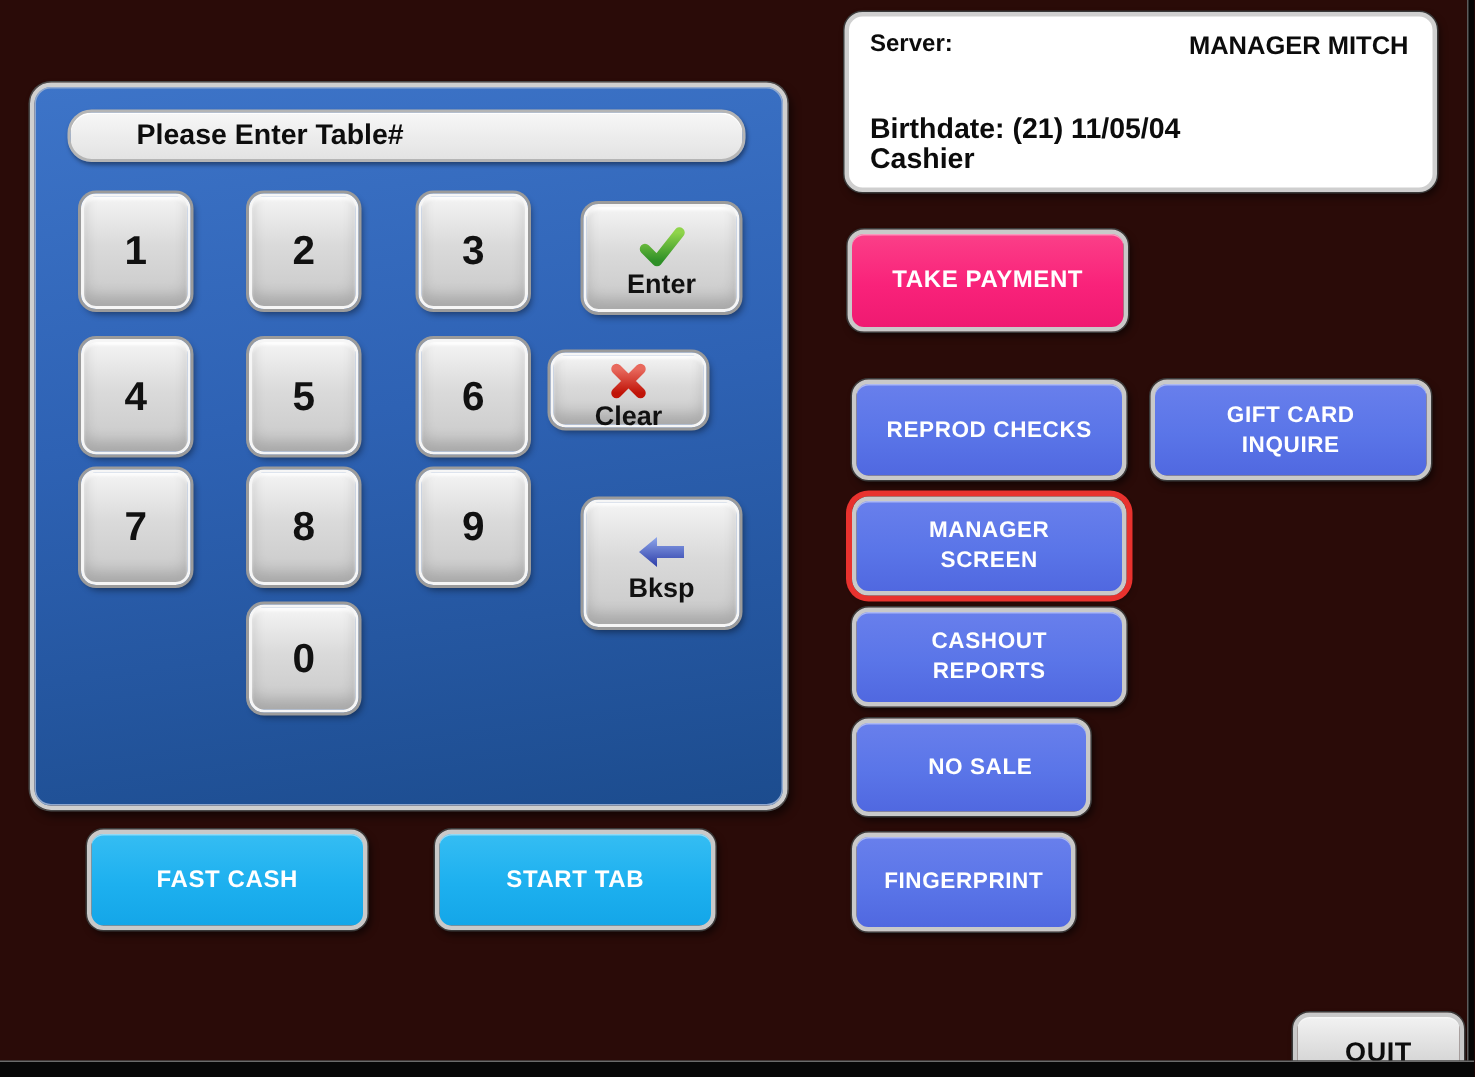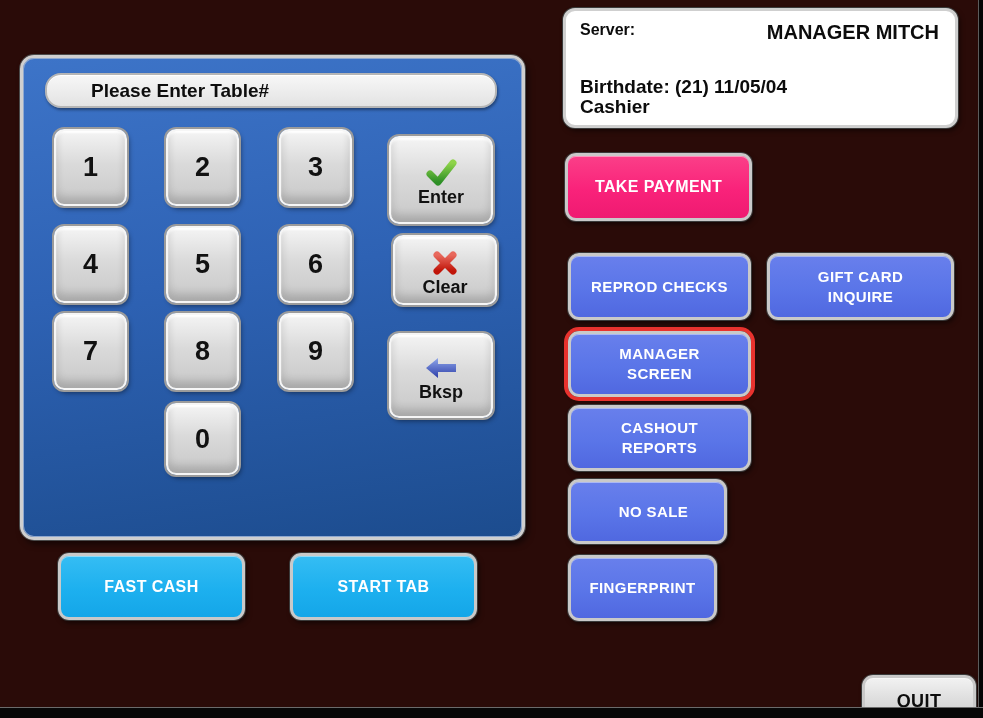--- a/index.html
+++ b/index.html
@@ -39,21 +39,21 @@
   .key {
     position:absolute; border:2px solid #f6f6f6; border-radius:10px;
     background:linear-gradient(#f4f4f4 0%, #dadada 45%, #c8c8c8 100%);
     box-shadow:0 0 0 2px #9b9b9b, 2px 3px 5px rgba(0,0,0,.45),
                inset 0 -7px 9px rgba(0,0,0,.16), inset 0 2px 2px #ffffff;
     display:flex; flex-direction:column; align-items:center; justify-content:center;
     font-family:"Liberation Sans", sans-serif;
     font-size:27px; font-weight:bold; color:#111; cursor:pointer;
   }
   .key.digit { width:73px; height:77px; }
-  .key.func  { width:104px; height:88px; font-size:18px; gap:1px; padding-top:4px; }
+  .key.func  { width:104px; height:72px; font-size:18px; gap:1px; padding-top:4px; }
   .key .fn-label { font-size:18px; font-weight:bold; color:#111; line-height:18px; }
   .icon-wrap { display:flex; align-items:center; justify-content:center; height:28px; }
 
   
   .btn {
     position:absolute; border:3px solid #c9c9c9; border-radius:11px;
     display:flex; align-items:center; justify-content:center; text-align:center;
     font-weight:bold; color:#fff; cursor:pointer; letter-spacing:.4px;
     box-shadow:0 0 0 1px #3a3a3a, 2px 3px 5px rgba(0,0,0,.55),
                inset 0 1px 0 rgba(255,255,255,.45);
@@ -73,21 +73,21 @@
   .server-panel {
     position:absolute; left:563px; top:8px; width:395px; height:120px;
     background:#fff; border:3px solid #cfcfcf; border-radius:12px;
     box-shadow:0 0 0 1px #3a3a3a, 2px 3px 5px rgba(0,0,0,.5);
     padding:10px 16px 8px 14px;
     display:flex; flex-direction:column; justify-content:space-between;
     color:#0c0c0c;
   }
   .server-row { display:flex; justify-content:space-between; align-items:flex-start; }
   .server-label { font-size:16px; font-weight:bold; }
-  .server-name  { font-size:20px; font-weight:bold; }
+  .server-name  { font-size:17px; font-weight:bold; }
   .server-meta  { font-size:19px; font-weight:bold; line-height:20px; white-space:pre-line; }
 </style>
 </head>
 <body>
 
 <div class="screen">
 
   <div class="keypad-panel">
 
     <div class="display">
@@ -113,21 +113,21 @@
               <stop offset="0" stop-color="#8fd44a"></stop>
                 <stop offset="1" stop-color="#2e8f27"></stop>
             </linearGradient>
           </defs>
           <path d="M5 15 L13 23 L28 4" fill="none" stroke="url(#gchk)" stroke-width="7" stroke-linecap="round" stroke-linejoin="round"></path>
         </svg>
       </span>
       <span class="fn-label">Enter</span>
     </button>
 
-    <button class="key func" style="left:370px; top:177px; height:70px;">
+    <button class="key func" style="left:344px; top:177px; height:50px;justify-content:space-between;">
       <span class="icon-wrap">
         <svg width="28" height="26" viewBox="0 0 28 26">
           <defs>
             <linearGradient id="gx" x1="0" y1="0" x2="0" y2="1">
               <stop offset="0" stop-color="#e8695d"></stop>
                 <stop offset="1" stop-color="#c01408"></stop>
             </linearGradient>
           </defs>
           <path d="M6 5 L22 21 M22 5 L6 21" fill="none" stroke="url(#gx)" stroke-width="7" stroke-linecap="round"></path>
         </svg>

